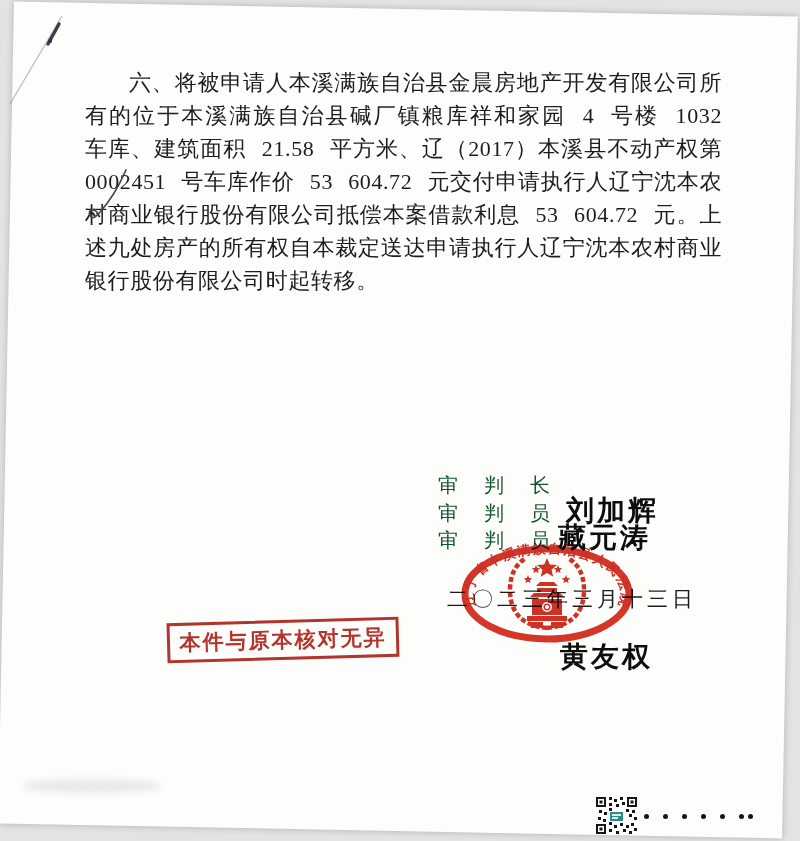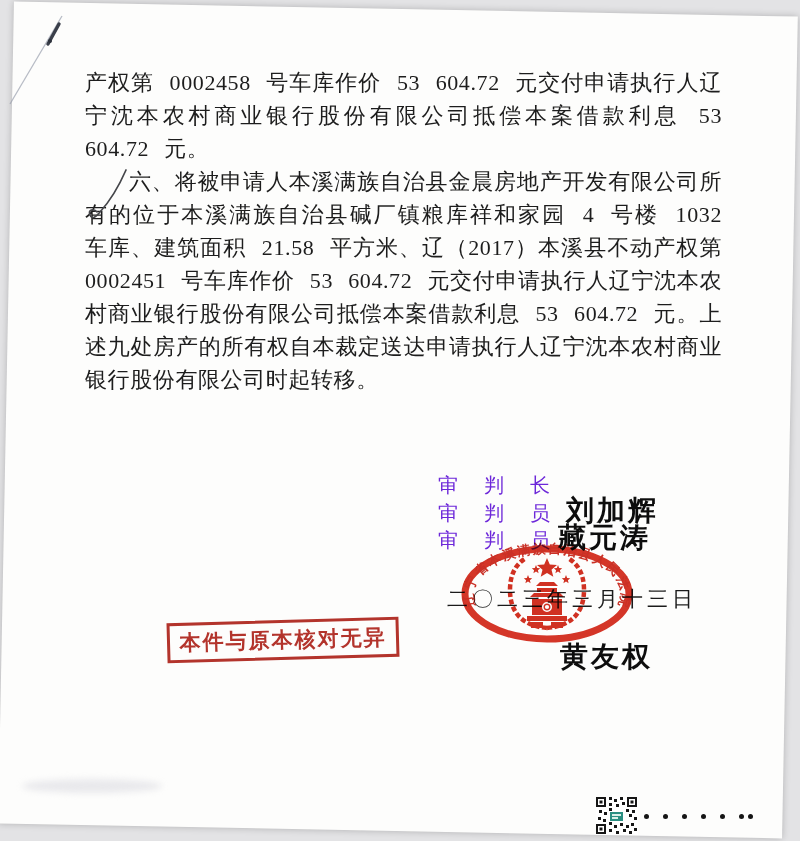--- a/index.html
+++ b/index.html
@@ -19,21 +19,21 @@
   .bodytext{
     position:absolute;left:85px;top:66px;width:637px;
     font-size:22px;line-height:33px;color:#1d1d1d;
     text-align:justify;text-justify:inter-character;
     letter-spacing:.6px;word-spacing:9px;
   }
   .bodytext p{margin:0;}
   .bodytext p.indent{text-indent:2em;}
   
   .sig-role{
-    position:absolute;font-size:20px;color:#6d28d9;letter-spacing:26px;white-space:nowrap;
+    position:absolute;font-size:20px;color:#14532d;letter-spacing:26px;white-space:nowrap;
   }
   .sig-name{
     position:absolute;font-size:28px;font-weight:900;color:#0d0d0d;
     letter-spacing:3px;white-space:nowrap;
   }
   .date-line{
     position:absolute;left:447px;top:585px;font-size:21px;color:#1b1b1b;
     letter-spacing:4px;white-space:nowrap;
   }
   
@@ -63,21 +63,20 @@
 
 <div class="content">
 
   <svg class="artifact-svg" width="80" height="110" viewBox="0 0 80 110">
     <line x1="8" y1="102" x2="60" y2="14" stroke="#9aa0ae" stroke-width="1.3" opacity=".7"></line>
     <path d="M46,42 L57,22" stroke="#3a3f4a" stroke-width="3.4" stroke-linecap="round"></path>
     <circle cx="48" cy="39" r="2" fill="#2f333d"></circle>
   </svg>
 
   <div class="bodytext">
-    <p>产权第 0002458 号车库作价 53 604.72 元交付申请执行人辽宁沈本农村商业银行股份有限公司抵偿本案借款利息 53 604.72 元。</p>
     <p class="indent">六、将被申请人本溪满族自治县金晨房地产开发有限公司所有的位于本溪满族自治县碱厂镇粮库祥和家园 4 号楼 1032 车库、建筑面积 21.58 平方米、辽（2017）本溪县不动产权第 0002451 号车库作价 53 604.72 元交付申请执行人辽宁沈本农村商业银行股份有限公司抵偿本案借款利息 53 604.72 元。上述九处房产的所有权自本裁定送达申请执行人辽宁沈本农村商业银行股份有限公司时起转移。</p>
   </div>
 
   <svg class="check-svg" width="44" height="58" viewBox="0 0 44 58">
     <path d="M40,2 C33,18 24,33 14,44 C10,49 6,52 4,47 C2,42 7,40 11,44" fill="none" stroke="#45464a" stroke-width="1.7" stroke-linecap="round"></path>
   </svg>
 
   <div class="sig-role" style="left:438px;top:472px">审判长</div>
 
   <div class="sig-role" style="left:438px;top:500px">审判员</div>

